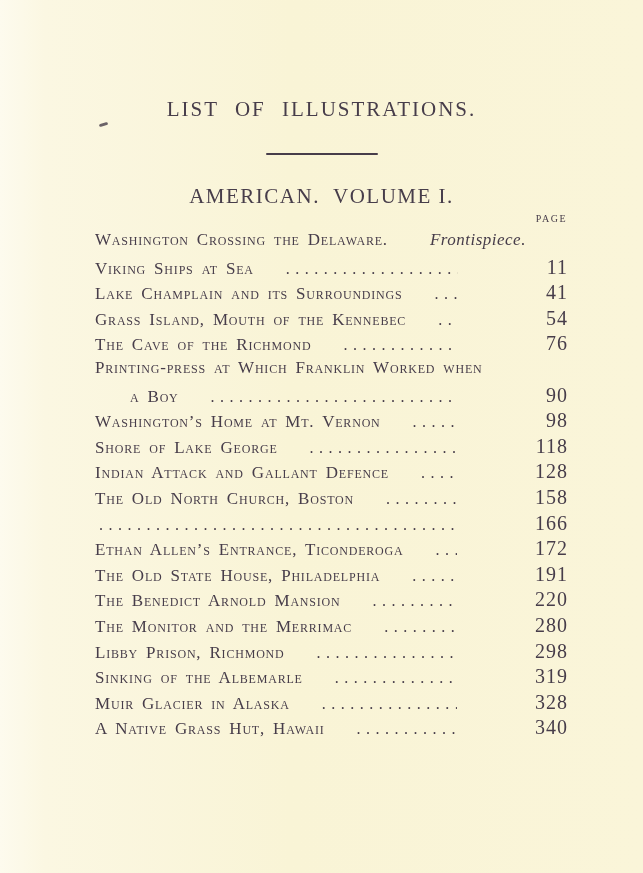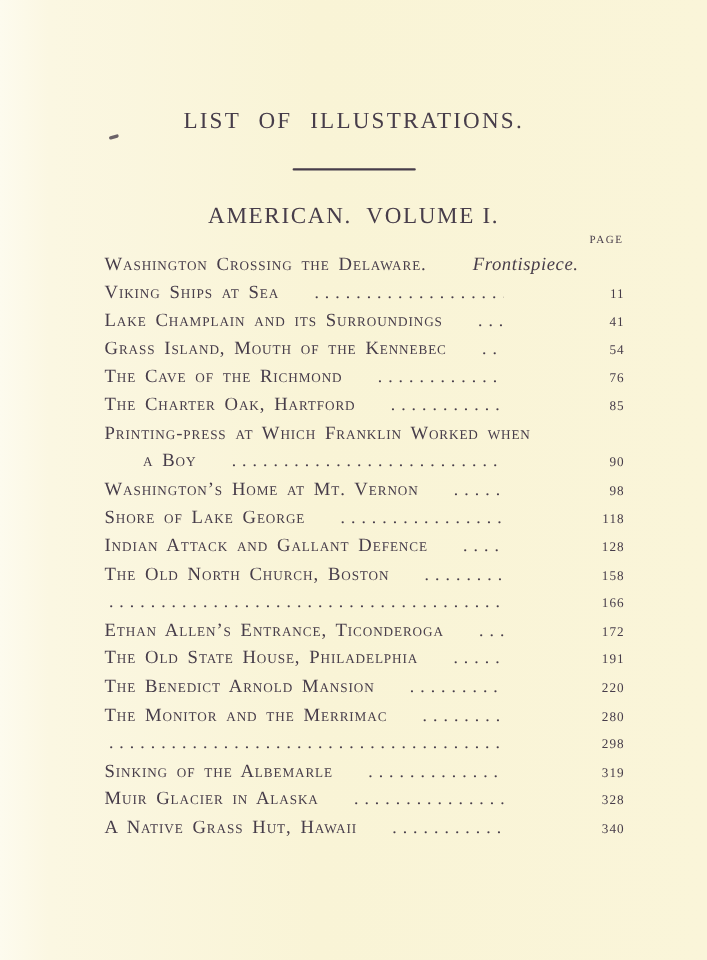--- a/index.html
+++ b/index.html
@@ -52,21 +52,21 @@
   .leader{
     flex:1 1 auto;overflow:hidden;white-space:nowrap;
     font-variant:normal;margin:0 2px 0 4px;
   }
   .leader::after{
     content:"....................................................................................";
     letter-spacing:5.5px;font-size:16px;
   }
   .page-num{
     flex:0 0 auto;font-variant:normal;min-width:32px;text-align:right;
-    font-size:12px;letter-spacing:1px;margin-left:48px;
+    font-size:20px;letter-spacing:1px;margin-left:48px;
   }
 </style>
 </head>
 <body>
 
 <div class="sheet">
   <div class="doc-title">LIST OF ILLUSTRATIONS.</div>
   <div class="artifact"></div>
   <div class="divider"></div>
   <div class="section-heading">AMERICAN.  VOLUME I.</div>
@@ -88,25 +88,20 @@
       </div>
       <div class="row">
         <span class="entry-title">Grass Island, Mouth of the Kennebec</span>
         <span class="leader"></span>
         <span class="page-num">54</span>
       </div>
       <div class="row">
         <span class="entry-title">The Cave of the Richmond</span>
         <span class="leader"></span>
         <span class="page-num">76</span>
-      </div>
-      <div class="row">
-        <span class="entry-title">The Charter Oak, Hartford</span>
-        <span class="leader"></span>
-        <span class="page-num">85</span>
       </div>
       <div class="row">
         <span class="entry-title">Printing-press at Which Franklin Worked when</span>
       </div>
       <div class="row">
         <span class="entry-title indent">a Boy</span>
         <span class="leader"></span>
         <span class="page-num">90</span>
       </div>
       <div class="row">
@@ -147,20 +142,21 @@
         <span class="entry-title">The Benedict Arnold Mansion</span>
         <span class="leader"></span>
         <span class="page-num">220</span>
       </div>
       <div class="row">
         <span class="entry-title">The Monitor and the Merrimac</span>
         <span class="leader"></span>
         <span class="page-num">280</span>
       </div>
       <div class="row">
+        <span class="entry-title">Libby Prison, Richmond</span>
         <span class="leader"></span>
         <span class="page-num">298</span>
       </div>
       <div class="row">
         <span class="entry-title">Sinking of the Albemarle</span>
         <span class="leader"></span>
         <span class="page-num">319</span>
       </div>
       <div class="row">
         <span class="entry-title">Muir Glacier in Alaska</span>

